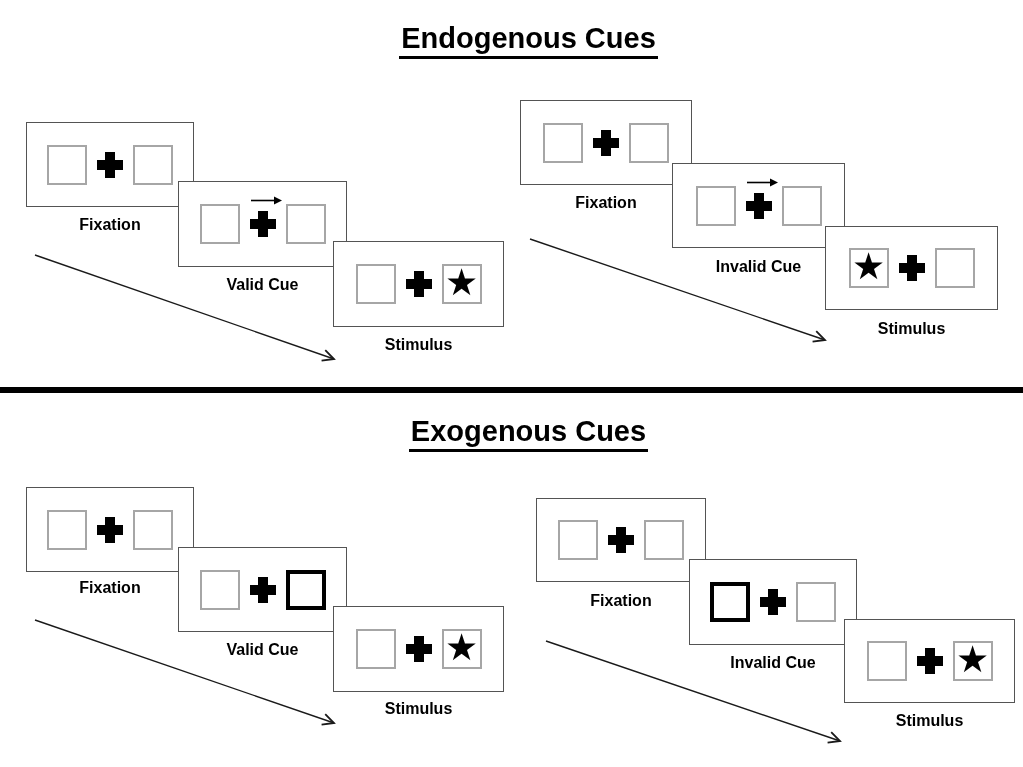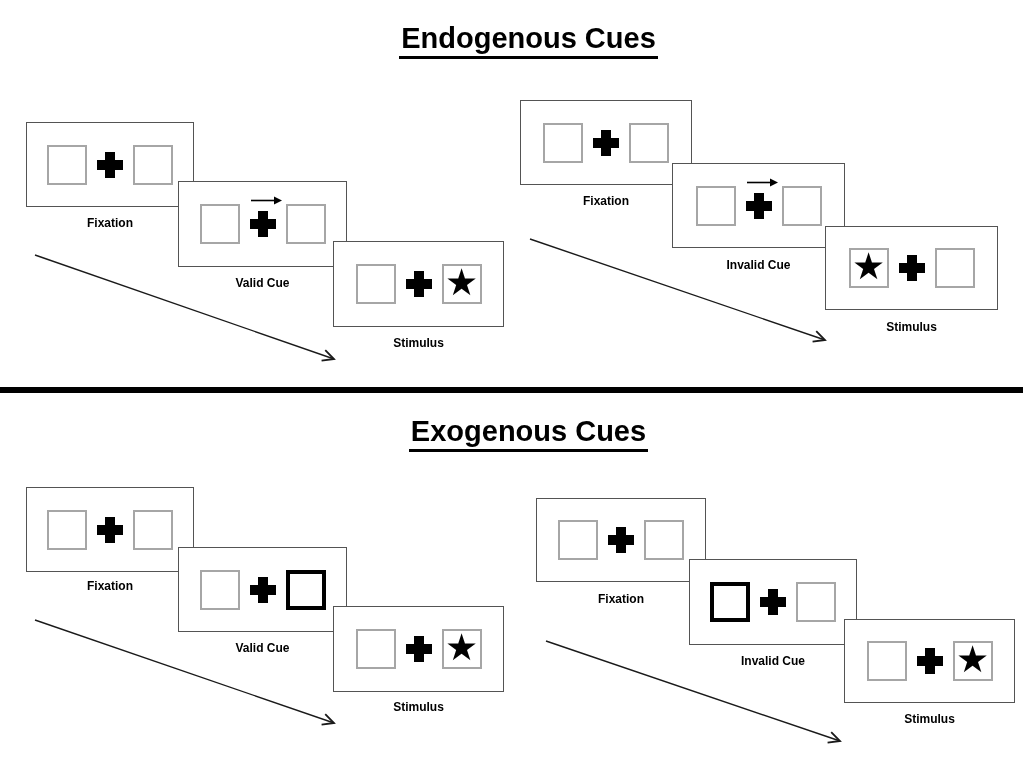--- a/index.html
+++ b/index.html
@@ -21,21 +21,21 @@
     display:flex; align-items:center; justify-content:center; flex:0 0 auto;
   }
   .sq.cued { border:4px solid #000; }
   .star { font-size:37px; line-height:1; color:#000; transform:translateY(-2px); }
   .plus-wrap { position:relative; width:26px; height:26px; flex:0 0 auto; }
   .plus { position:absolute; left:0; top:0; width:26px; height:26px; }
   .plus::before { content:""; position:absolute; left:0; top:8px; width:26px; height:10px; background:#000; }
   .plus::after  { content:""; position:absolute; top:0; left:8px; width:10px; height:26px; background:#000; }
   .cue-arrow { position:absolute; left:1px; top:-16px; }
   .frame-label {
-    position:absolute; font-size:12px; font-weight:bold; text-align:center; white-space:nowrap;
+    position:absolute; font-size:16px; font-weight:bold; text-align:center; white-space:nowrap;
   }
   .divider { position:absolute; left:0; top:387px; width:1023px; height:6px; background:#000; }
   .darrow { position:absolute; }
 </style>
 </head>
 <body>
 
 <div class="stage">
 
   <div class="title-row" style="top:22px;">

